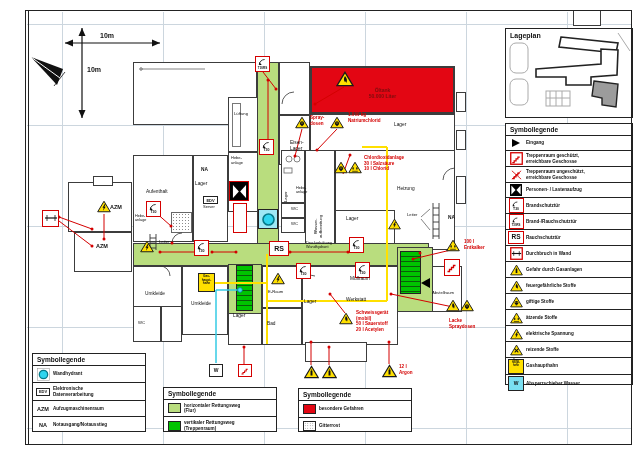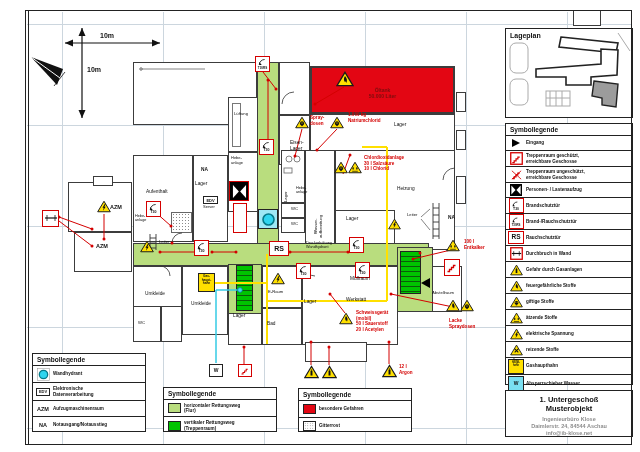--- a/index.html
+++ b/index.html
@@ -701,23 +701,16 @@
       <span class="tx">besondere Gefahren</span>
       </div>
     <div class="lrow" style="height:16px">
       <span class="ic">
           <span class="sw" style="background-image:radial-gradient(#8a8a8a 0.6px,transparent 0.7px);background-size:2.5px 2.5px;background-color:#fff"></span>
         </span>
       <span class="tx">Gitterrost</span>
       </div>
   </div>
 
-  <div id="titleblock" style="left:505px;top:390px;width:128px;height:47px">
-    <div class="t1">1. Untergeschoß</div>
-    <div class="t1" style="margin-top:0">Musterobjekt</div>
-    <div class="t2">Ingenieurbüro Klose</div>
-    <div class="t2" style="margin-top:0">Daimlerstr. 24, 84544 Aschau</div>
-    <div class="t2" style="margin-top:0">info@ib-klose.net</div>
-  </div>
 
   <div class="frame"></div>
   <div class="frame2"></div>
 </div>
 
 </body></html>

